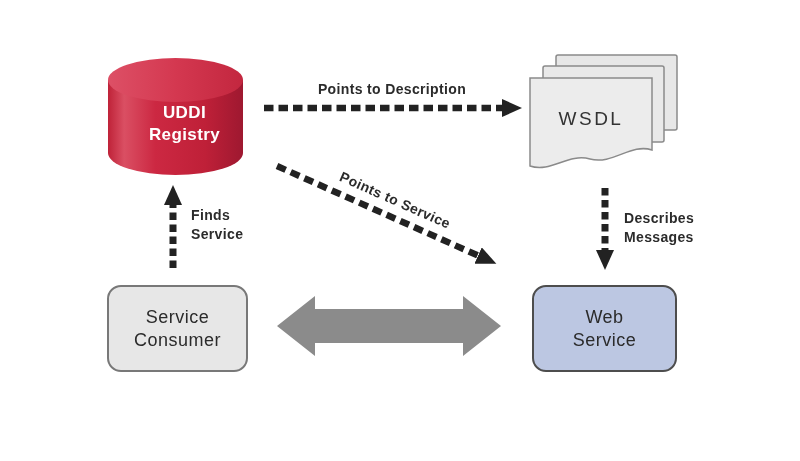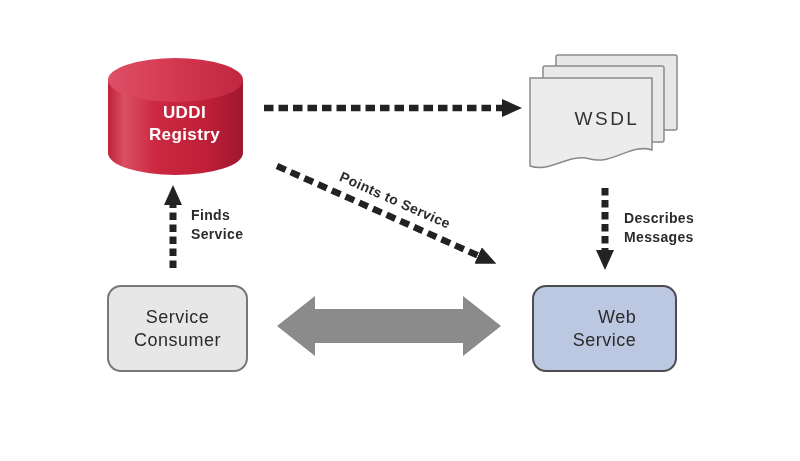--- a/index.html
+++ b/index.html
@@ -10,23 +10,23 @@
   .shapes { position:absolute; left:0; top:0; }
   .txt { position:absolute; color:#2b2b2b; white-space:pre-line; }
   .small-label { font-size:14px; font-weight:700; letter-spacing:.35px; line-height:19px; }
   .center { text-align:center; }
   .node-box {
     position:absolute; display:flex; align-items:center; justify-content:center;
     text-align:center; border-radius:14px; font-size:18px; line-height:23px;
     color:#2b2b2b; white-space:pre-line; letter-spacing:.5px; font-weight:400;
   }
   .consumer-box { left:107px; top:285px; width:137px; height:83px; background:#e7e7e7; border:2px solid #787878; }
-  .webservice-box { left:532px; top:285px; width:141px; height:83px; background:#bcc7e2; border:2px solid #4d4d4d;text-align:right; }
+  .webservice-box { left:532px; top:285px; width:141px; height:83px; background:#bcc7e2; border:2px solid #4d4d4d; }
   .uddi-label { left:108px; top:102px; width:153px; color:#ffffff; font-weight:700; font-size:17px; line-height:22px; letter-spacing:.4px; }
-  .wsdl-label { left:530px; top:108px; width:122px; font-size:19px; letter-spacing:2.5px; color:#333333; line-height:22px;margin-left:16px; }
+  .wsdl-label { left:530px; top:108px; width:122px; font-size:19px; letter-spacing:2.5px; color:#333333; line-height:22px; }
   .ptd-label { left:262px; top:80px; width:260px; }
   .pts-label { left:320px; top:191px; width:150px; transform:rotate(24deg); }
   .finds-label { left:191px; top:206px; }
   .describes-label { left:624px; top:209px; }
   .soap-label { left:319px; top:317px; width:140px; color:#ffffff; font-weight:700; font-size:17px; letter-spacing:1.5px; line-height:18px; }
   .comm-label { left:288px; top:356px; width:200px; }
 </style>
 </head>
 <body>
 
@@ -77,20 +77,21 @@
   <div class="node-box webservice-box">
     <span>Web
 Service</span>
   </div>
 
   <div class="txt center uddi-label">UDDI
 Registry</div>
 
   <div class="txt center wsdl-label">WSDL</div>
 
+  <div class="txt center small-label ptd-label">Points to Description</div>
 
   <div class="txt center small-label pts-label">Points to Service</div>
 
   <div class="txt small-label finds-label">Finds
 Service</div>
 
   <div class="txt small-label describes-label">Describes
 Messages</div>
 
 

